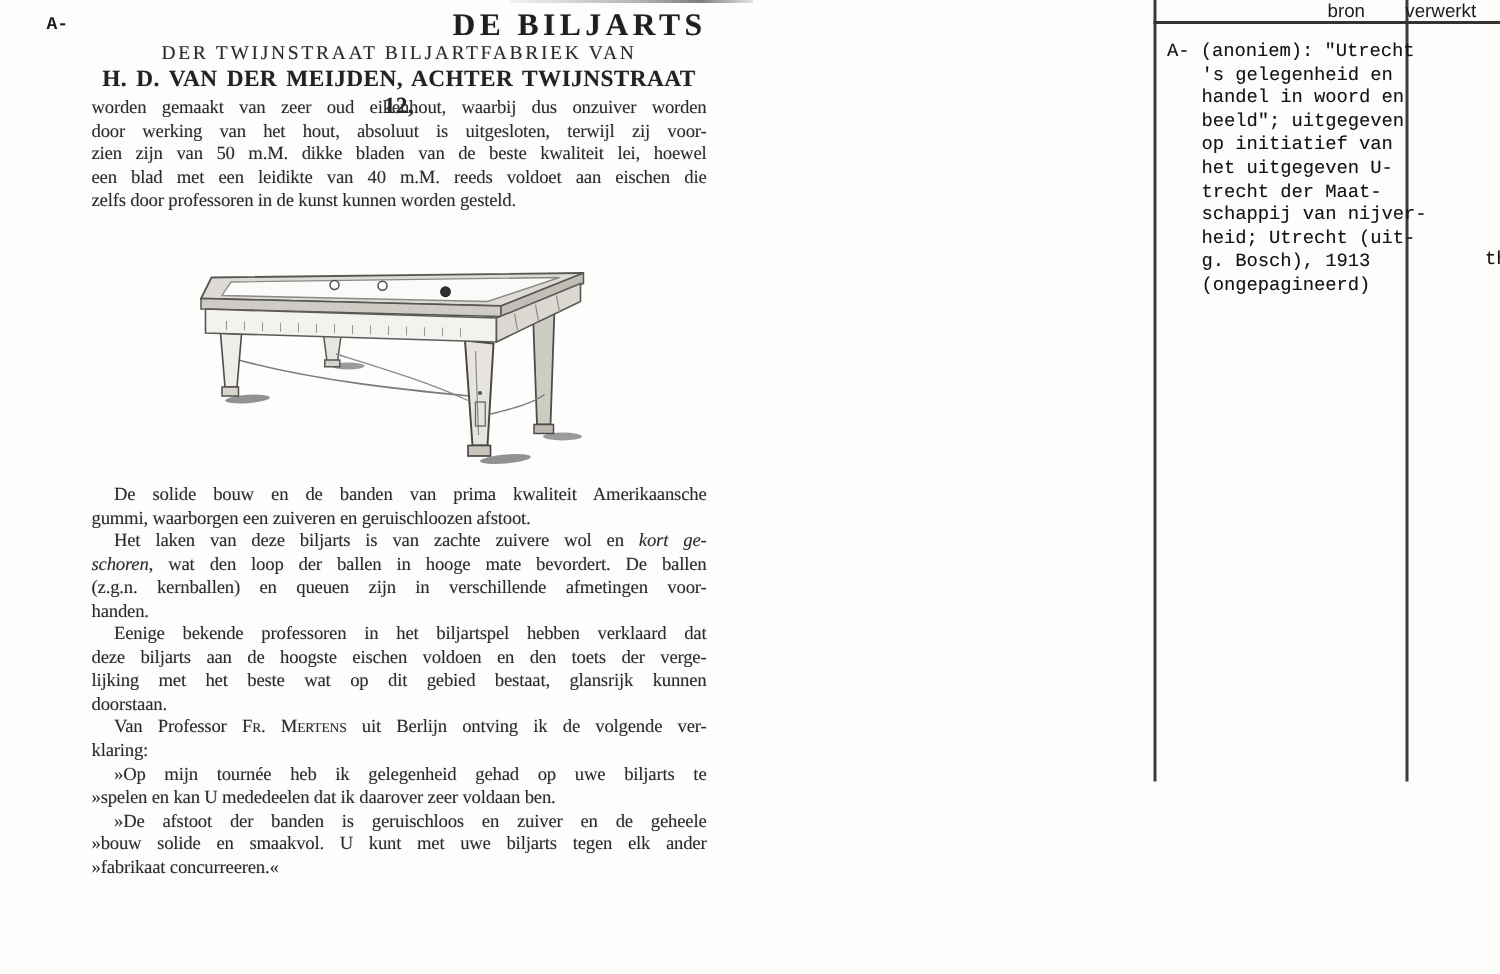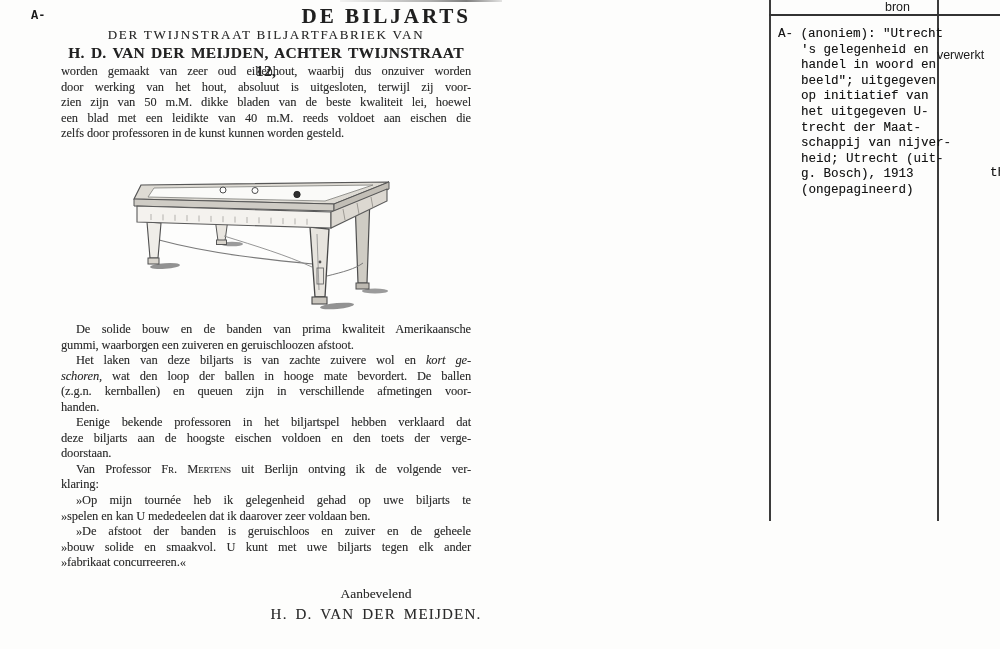--- a/index.html
+++ b/index.html
@@ -35,21 +35,21 @@
   .artifact { position:absolute; left:340px; top:0; width:162px; height:2px;
               background:linear-gradient(90deg, rgba(0,0,0,0.04), rgba(0,0,0,0.3) 55%, rgba(0,0,0,0.5) 78%, rgba(0,0,0,0.1)); }
   
   .panel-vline { position:absolute; top:0; width:1.5px; height:521px; background:#3c3c3c; }
   .vline-left    { left:769px; }
   .vline-divider { left:937px; }
   .panel-hline { position:absolute; left:769px; top:14px; width:231px; height:1.8px; background:#333; }
   .col-head { position:absolute; top:0; font-family:"Liberation Sans", sans-serif;
               font-size:12.5px; color:#1c1c1c; text-align:center; }
   .col-head-bron     { left:814px; width:167px; }
-  .col-head-verwerkt { left:930px; width:61px;margin-top:48px;  }
+  .col-head-verwerkt { left:930px; width:61px;  }
   .bron-cell { position:absolute; left:778px; top:27px; width:162px;
                font-family:"Liberation Mono", monospace; font-size:12.5px; color:#141414;
                text-shadow:0.2px 0.2px 0.4px rgba(40,40,40,0.4); }
   .tw-line { white-space:pre; line-height:15.6px; }
   .tw-line.cont { padding-left:23px; }
   .verwerkt-cell { position:absolute; left:990px; top:166px;
                    font-family:"Liberation Mono", monospace; font-size:12.5px; color:#141414;
                    text-shadow:0.2px 0.2px 0.4px rgba(40,40,40,0.4); }
 </style>
 </head>
@@ -76,34 +76,31 @@
 
     <div class="paras">
         <div class="tl ind"><span>De solide bouw en de banden van prima kwaliteit Amerikaansche</span></div>
         <div class="tl last"><span>gummi, waarborgen een zuiveren en geruischloozen afstoot.</span></div>
         <div class="tl ind"><span>Het laken van deze biljarts is van zachte zuivere wol en </span><span class="em">kort ge-</span></div>
         <div class="tl"><span class="em">schoren</span><span>, wat den loop der ballen in hooge mate bevordert. De ballen</span></div>
         <div class="tl"><span>(z.g.n. kernballen) en queuen zijn in verschillende afmetingen voor-</span></div>
         <div class="tl last"><span>handen.</span></div>
         <div class="tl ind"><span>Eenige bekende professoren in het biljartspel hebben verklaard dat</span></div>
         <div class="tl"><span>deze biljarts aan de hoogste eischen voldoen en den toets der verge-</span></div>
+        <div class="tl"><span>lijking met het beste wat op dit gebied bestaat, glansrijk kunnen</span></div>
         <div class="tl last"><span>doorstaan.</span></div>
         <div class="tl ind"><span>Van Professor </span><span class="sc">Fr. Mertens</span><span> uit Berlijn ontving ik de volgende ver-</span></div>
         <div class="tl last"><span>klaring:</span></div>
         <div class="tl ind"><span>»Op mijn tournée heb ik gelegenheid gehad op uwe biljarts te</span></div>
         <div class="tl last"><span>»spelen en kan U mededeelen dat ik daarover zeer voldaan ben.</span></div>
         <div class="tl ind"><span>»De afstoot der banden is geruischloos en zuiver en de geheele</span></div>
         <div class="tl"><span>»bouw solide en smaakvol. U kunt met uwe biljarts tegen elk ander</span></div>
         <div class="tl last"><span>»fabrikaat concurreeren.«</span></div>
       </div>
 
-    <div class="sig">
-      <div class="sig-closing">Aanbevelend</div>
-      <div class="sig-name">H. D. VAN DER MEIJDEN.</div>
-    </div>
   </div>
 
   <svg class="svg-illustration" width="262" height="138" viewBox="0 0 262 138">
 
     <ellipse cx="34" cy="94" rx="15" ry="2.8" fill="#3a3a3a" opacity="0.55" transform="rotate(-4 34 94)"></ellipse>
     <ellipse cx="101" cy="72" rx="11" ry="2.3" fill="#3a3a3a" opacity="0.5"></ellipse>
     <ellipse cx="206" cy="134" rx="17" ry="3" fill="#3a3a3a" opacity="0.55" transform="rotate(-5 206 134)"></ellipse>
     <ellipse cx="244" cy="119" rx="13" ry="2.6" fill="#3a3a3a" opacity="0.5"></ellipse>
 
     <polygon points="84,46 97,47 94,69 87,69" fill="#e9e6e0" stroke="#565656" stroke-width="1"></polygon>

